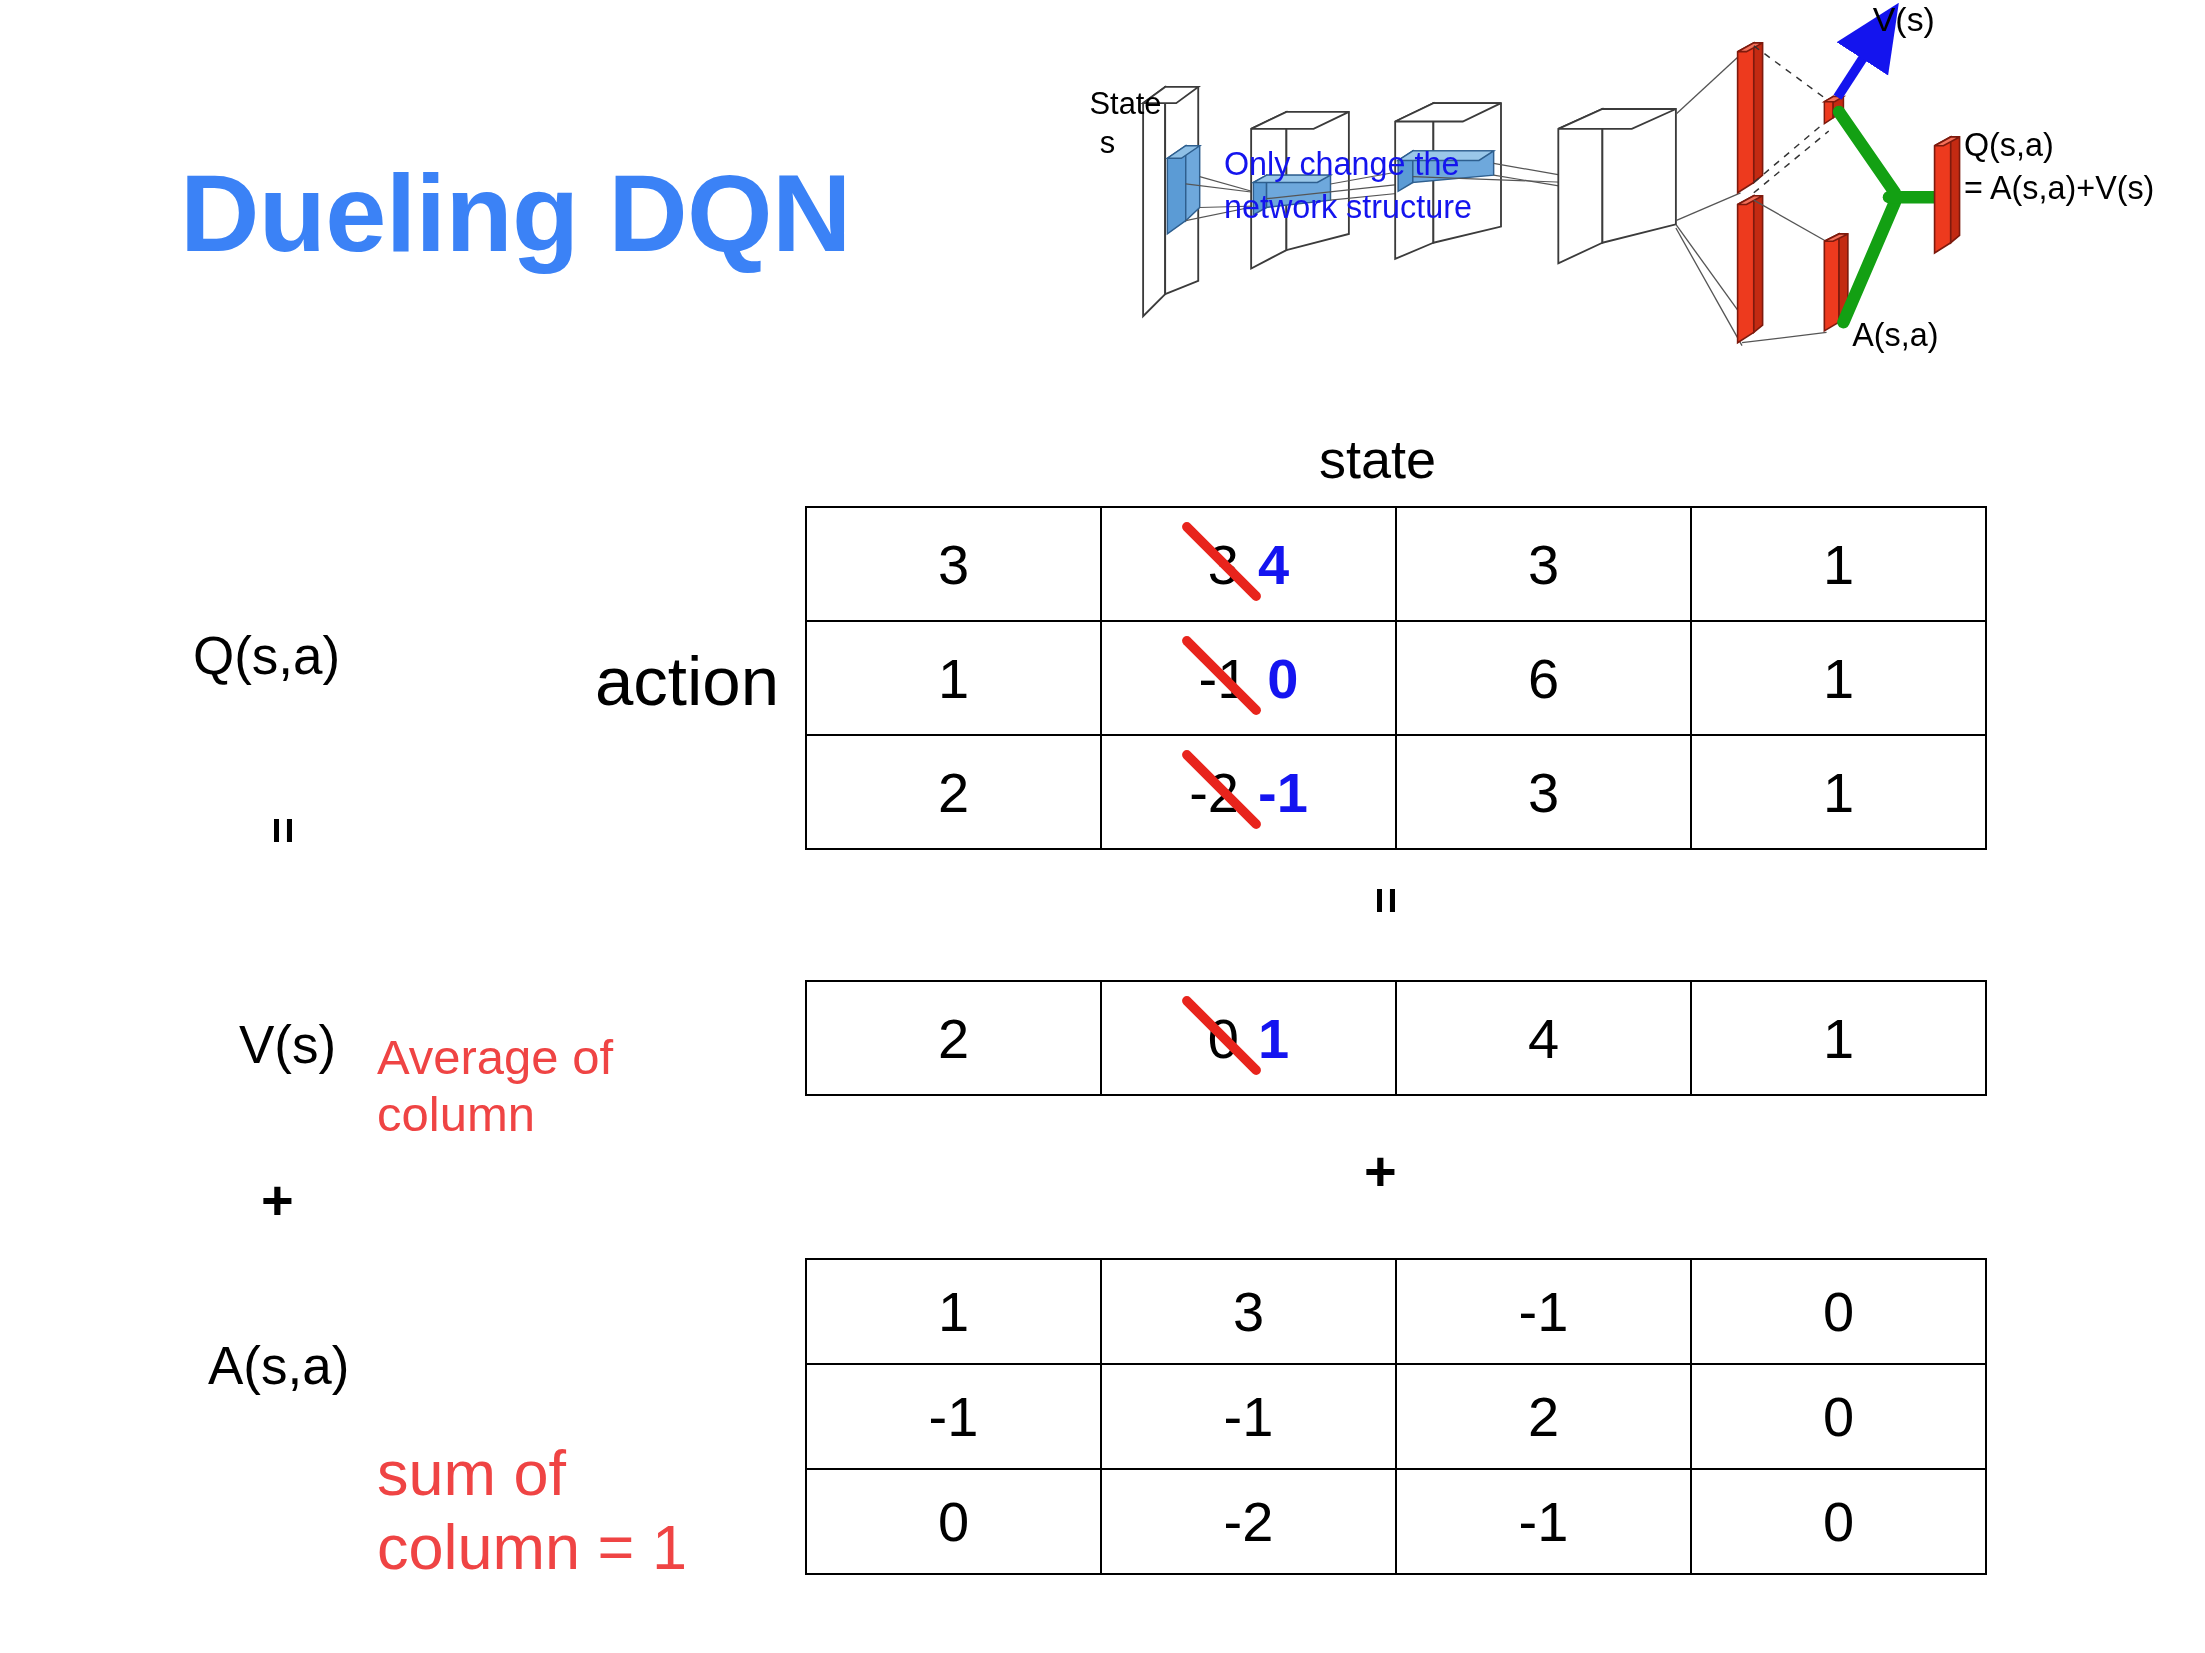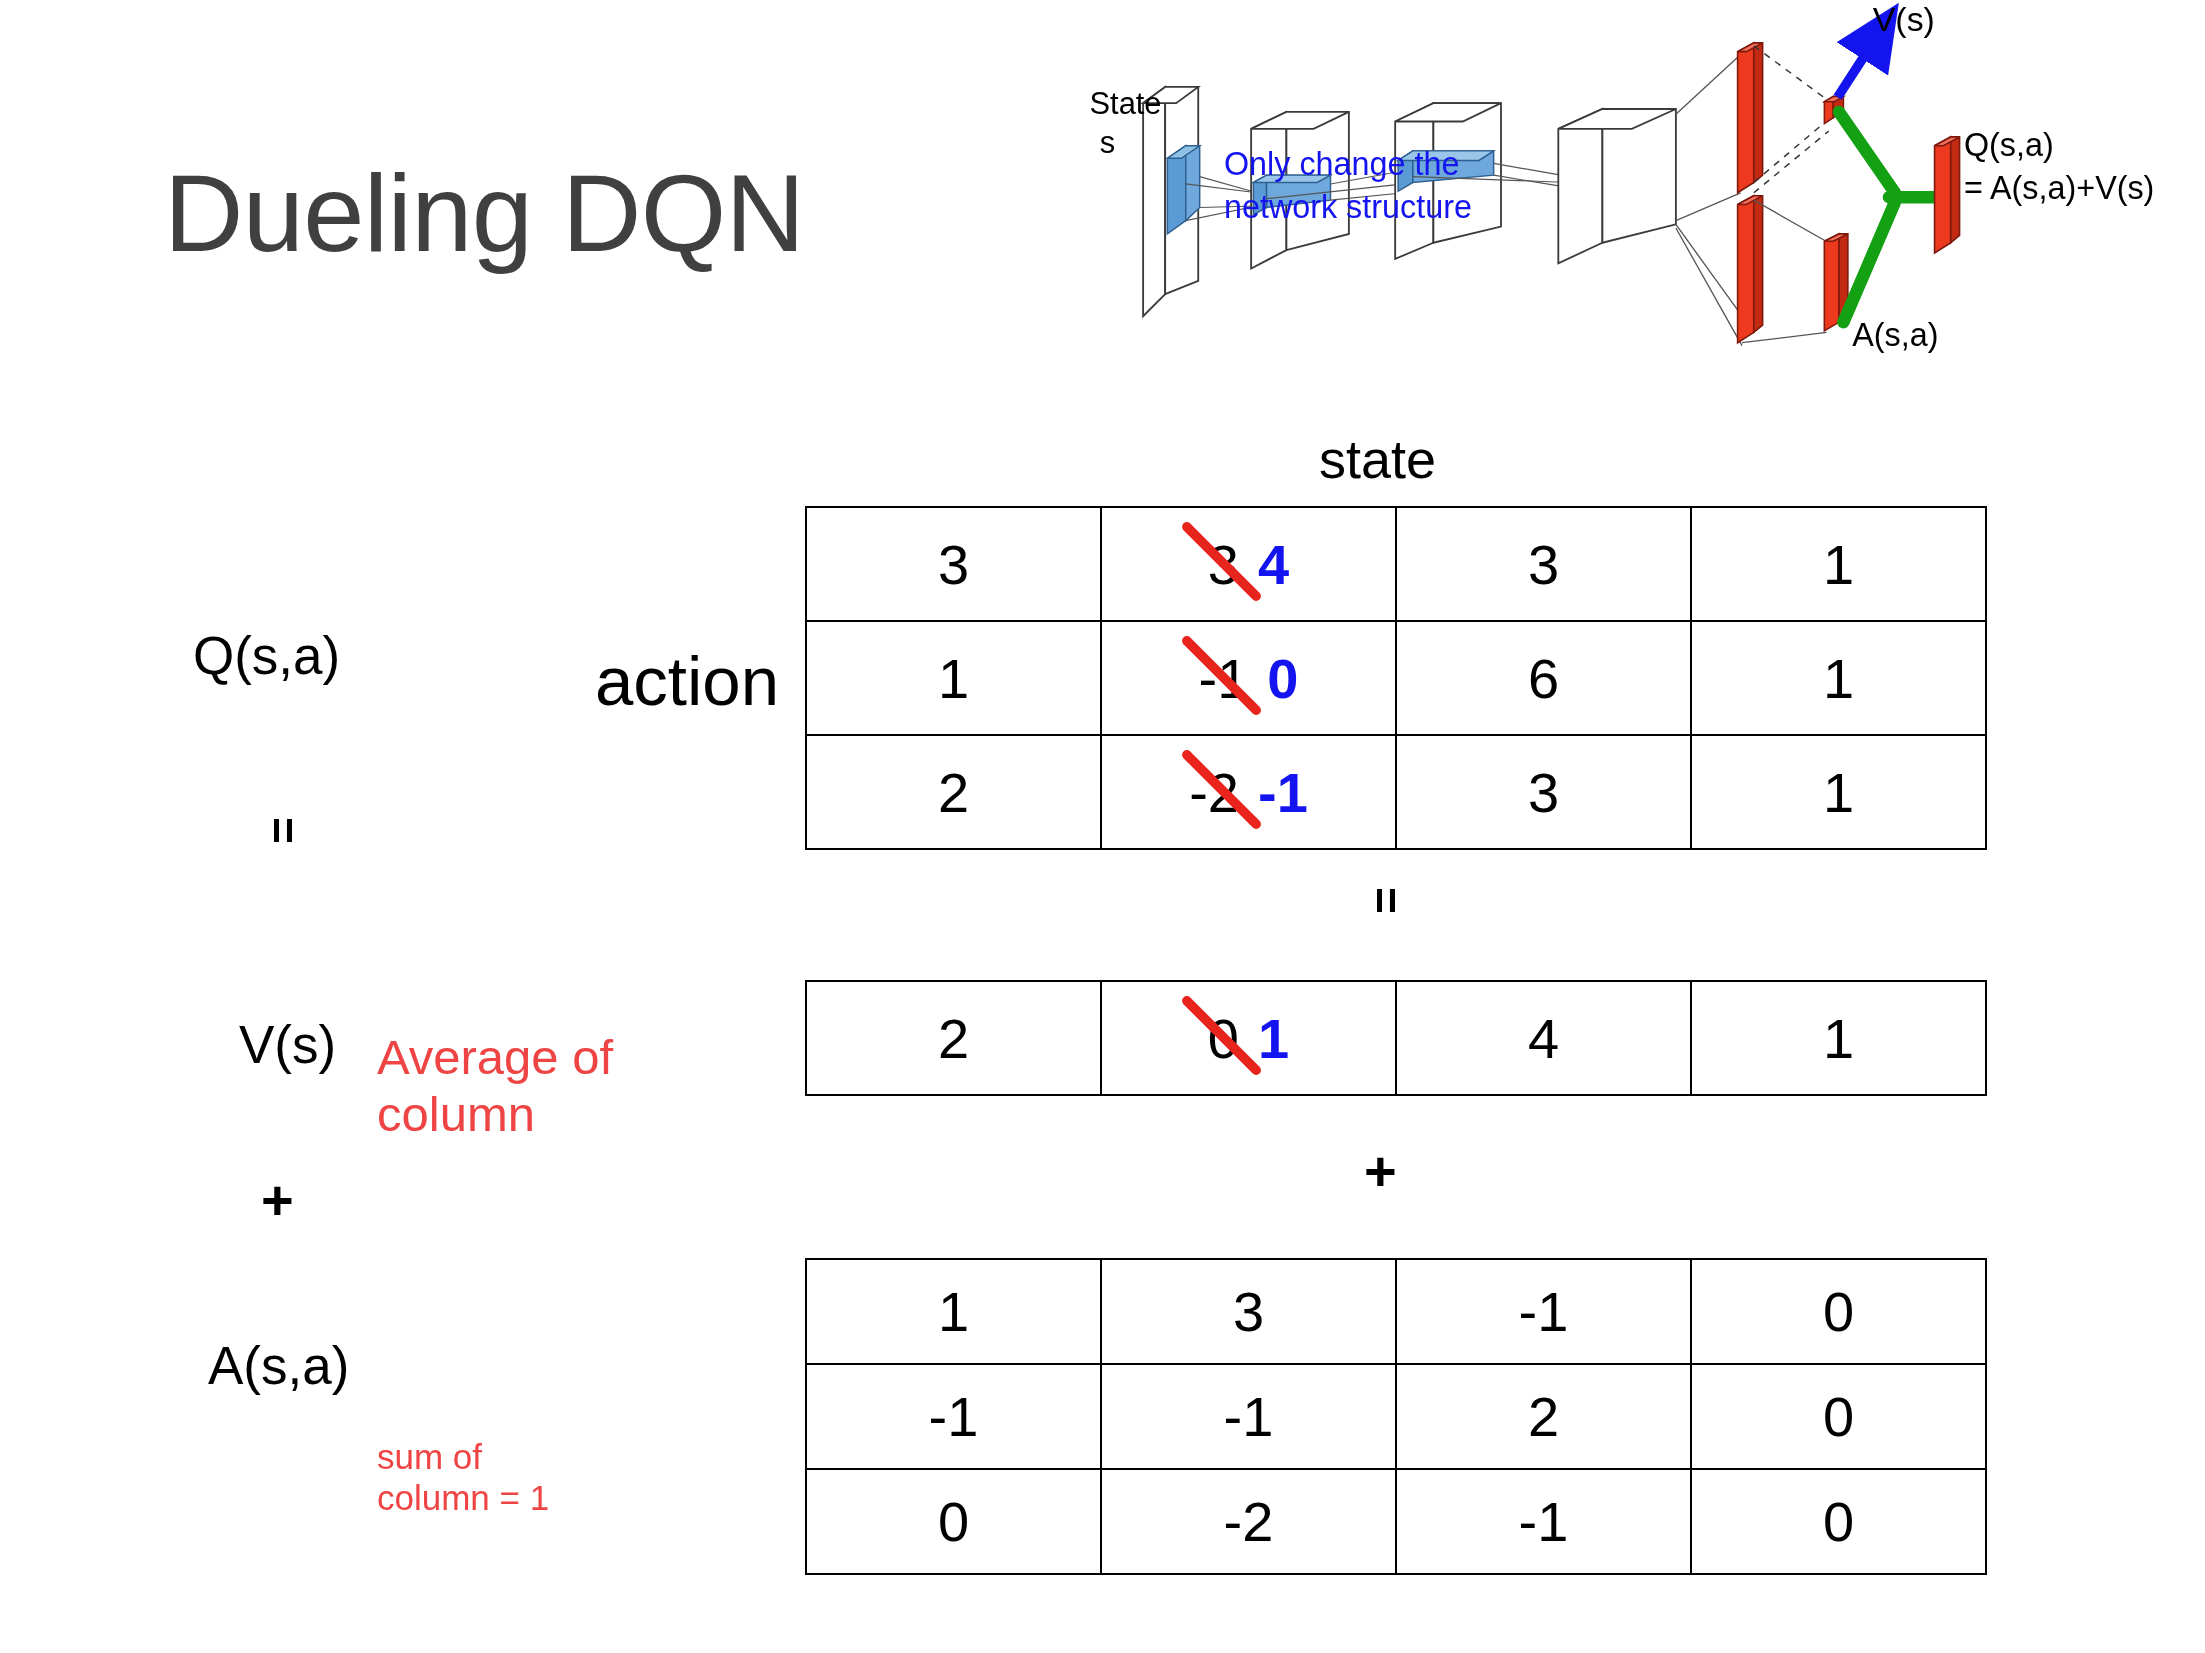--- a/index.html
+++ b/index.html
@@ -6,44 +6,44 @@
   body{
     width:2205px;height:1654px;background:#ffffff;
     font-family:"Liberation Sans", sans-serif;
     color:#000;overflow:hidden;position:relative;
   }
   .stage{position:absolute;left:0;top:0;width:2205px;height:1654px;}
   .abs{position:absolute;}
 
   
   #page-title{
-    left:164px;top:158px;
-    font-size:110px;line-height:1;font-weight:400;
-    letter-spacing:-0.7px;color:#404040;white-space:nowrap;
+    left:180px;top:158px;
+    font-size:110px;line-height:1;font-weight:700;
+    letter-spacing:-0.7px;color:#3b82f6;white-space:nowrap;
   }
 
   
   #net-diagram{left:1088px;top:0px;width:1117px;height:412px;}
   #net-diagram svg{display:block;}
   .diag-txt{font-family:"Liberation Sans",sans-serif;fill:#000;}
   .diag-blue{fill:#1414ee;}
 
   
   .lbl{white-space:nowrap;line-height:1;}
   .blk{color:#000;}
   .blue{color:#ef4444;}
 
   #state-label{left:1319px;top:432px;font-size:54px;}
   #action-label{left:595px;top:647px;font-size:69px;}
   #q-label{left:193px;top:629px;font-size:53px;}
   #v-label{left:239px;top:1018px;font-size:53px;}
   #a-label{left:208px;top:1339px;font-size:53px;}
 
   #avg-note{left:377px;top:1029px;font-size:49px;line-height:1.17;}
-  #sum-note{left:377px;top:1437px;font-size:35px;line-height:1.17;}
+  #sum-note{left:377px;top:1437px;font-size:63px;line-height:1.17;}
 
   #plus-left{left:261px;top:1172px;font-size:56px;font-weight:600;}
 
   
   .eqrot{transform:rotate(90deg);transform-origin:center center;
          font-size:46px;font-weight:700;letter-spacing:0;display:block;}
   #eq-left{left:261px;top:812px;width:44px;height:44px;}
   #eq-mid{left:1364px;top:882px;width:44px;height:44px;}
   #plus-mid{left:1364px;top:1143px;font-size:56px;font-weight:600;}
 

